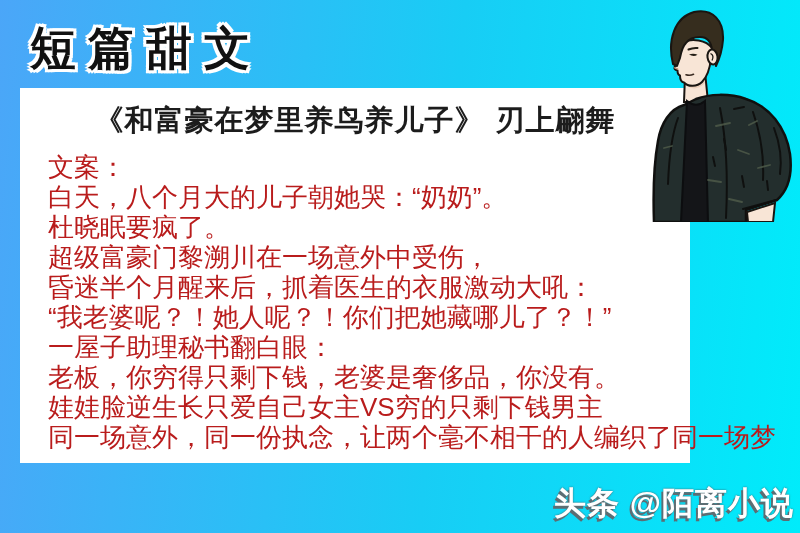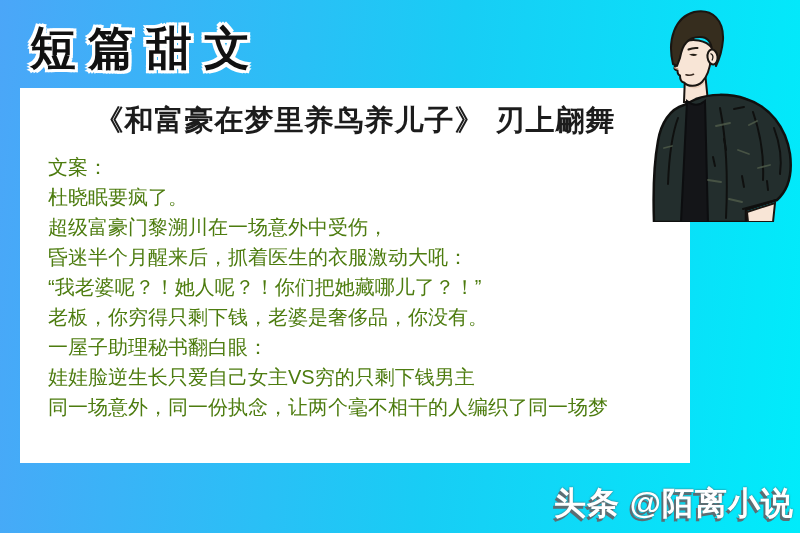--- a/index.html
+++ b/index.html
@@ -32,23 +32,23 @@
     margin:0;
     text-align:center;
     font-family:"DejaVu Serif","Liberation Serif",serif;
     font-weight:600;
     font-size:29px;
     letter-spacing:1px;
     color:#1c1c1c;
   }
   .body-text{
     position:absolute;left:28px;top:64px;right:12px;
-    font-size:20px;
+    font-size:26px;
     line-height:30px;
-    color:#4d7c0f;
+    color:#b91c1c;
   }
   .body-text .line{white-space:nowrap;}
   .character{
     position:absolute;left:650px;top:8px;width:148px;height:214px;
   }
   .watermark{
     position:absolute;right:6px;bottom:7px;
     font-size:32px;
     font-weight:bold;
     letter-spacing:1px;
@@ -61,26 +61,27 @@
 <body>
 
 <div class="stage">
 
   <h1 class="main-title">短篇甜文</h1>
 
   <div class="card">
     <h2 class="book-title">《和富豪在梦里养鸟养儿子》 刃上翩舞</h2>
     <div class="body-text">
       <div class="line">文案：</div>
+      <div class="line">白天，八个月大的儿子朝她哭：“奶奶”。</div>
       <div class="line">杜晓眠要疯了。</div>
       <div class="line">超级富豪门黎溯川在一场意外中受伤，</div>
       <div class="line">昏迷半个月醒来后，抓着医生的衣服激动大吼：</div>
       <div class="line">“我老婆呢？！她人呢？！你们把她藏哪儿了？！”</div>
+      <div class="line">一屋子助理秘书翻白眼：</div>
       <div class="line">老板，你穷得只剩下钱，老婆是奢侈品，你没有。</div>
-      <div class="line">一屋子助理秘书翻白眼：</div>
       <div class="line">娃娃脸逆生长只爱自己女主VS穷的只剩下钱男主</div>
       <div class="line">同一场意外，同一份执念，让两个毫不相干的人编织了同一场梦</div>
     </div>
   </div>
 
   <svg class="character" viewBox="0 0 148 214" xmlns="http://www.w3.org/2000/svg" aria-hidden="true">
 
     <path d="M35 68 L34 94 L58 94 L55 64 Z" fill="#f8e5d6" stroke="#191511" stroke-width="2"></path>
     <path d="M36 72 Q46 80 55 69 L55 75 Q46 84 37 78 Z" fill="#ecd0bc"></path>
 

